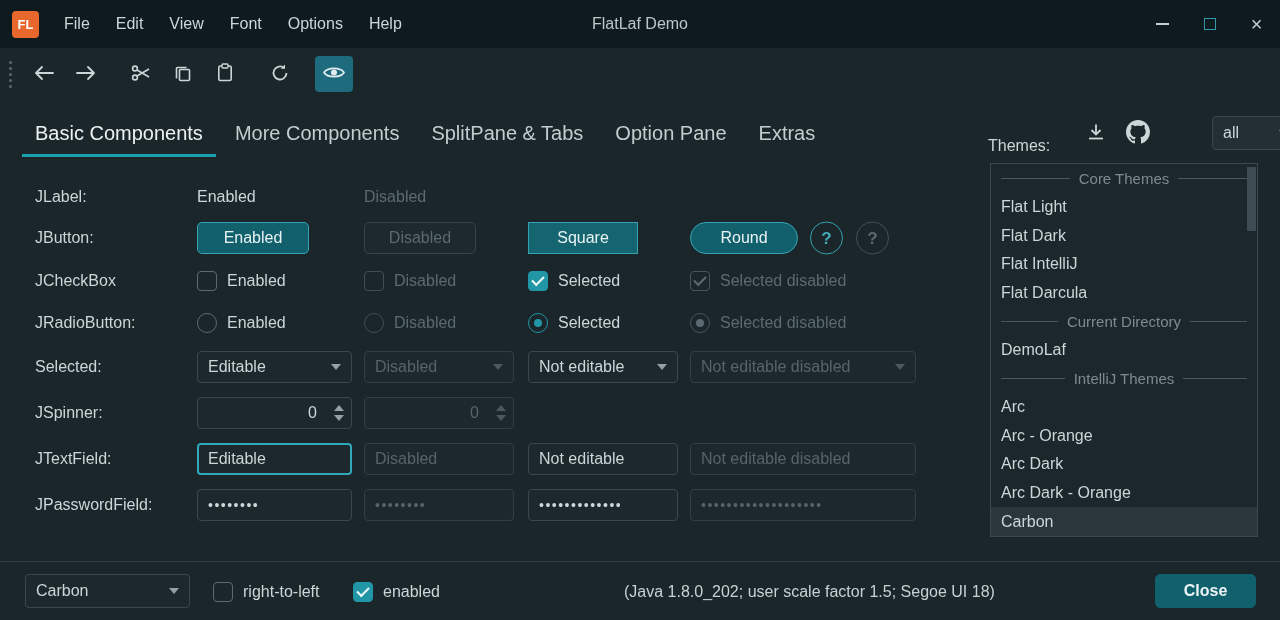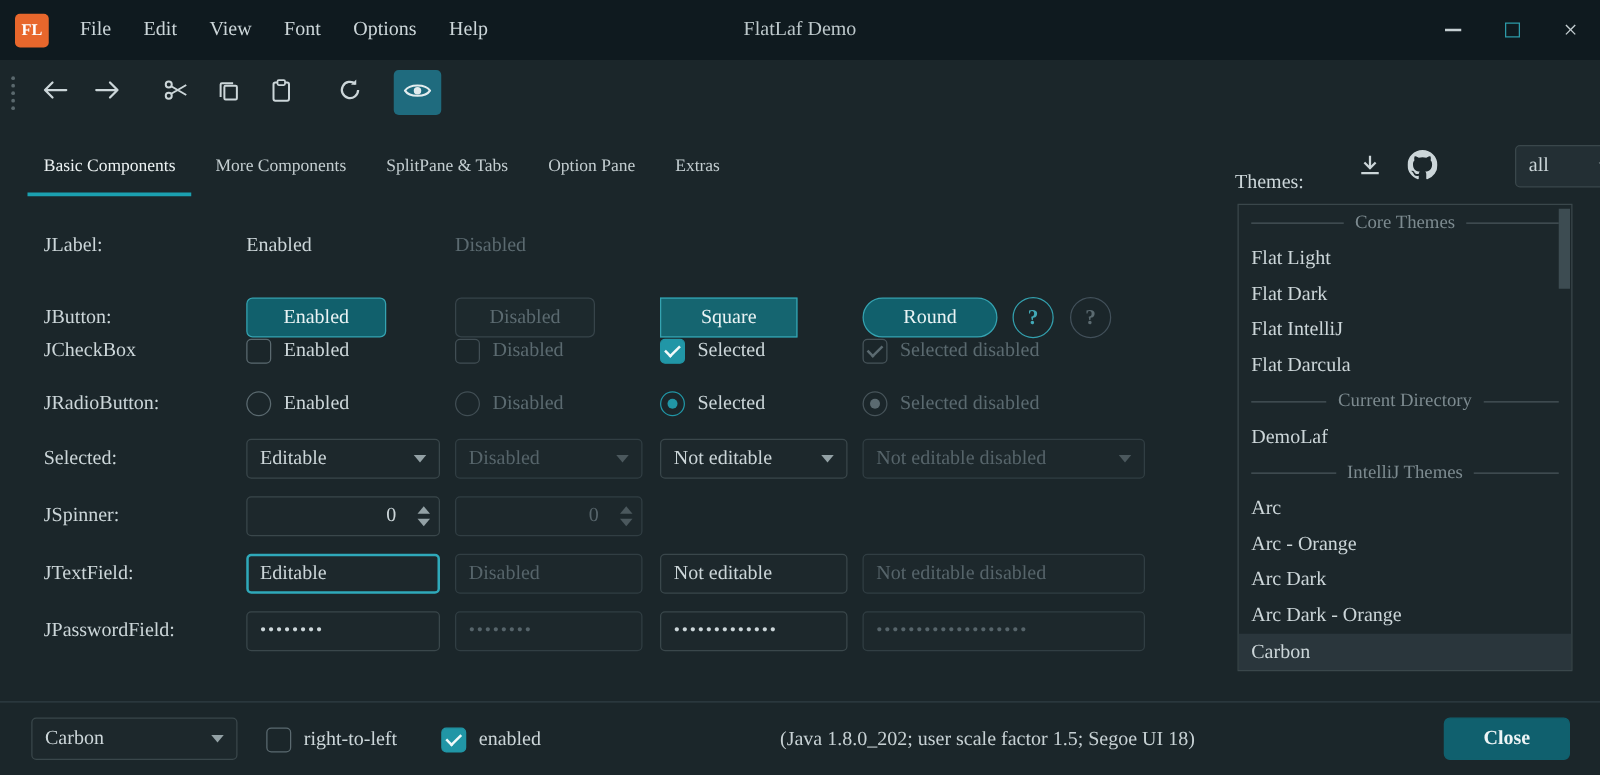--- a/index.html
+++ b/index.html
@@ -1,20 +1,20 @@
 <!DOCTYPE html>
 <html><head>
 <meta charset="utf-8">
 <style>
   * { margin:0; padding:0; box-sizing:border-box; }
   html,body { background:#0b1317; }
   #app {
     position:relative; width:1280px; height:620px; overflow:hidden;
     background:#1b262a; color:#ccd6d9;
-    font-family:Liberation Serif, serif; font-size:16px;
+    font-family:Liberation Sans, sans-serif; font-size:16px;
   }
 
   
   .titlebar { position:absolute; top:0; left:0; width:100%; height:48px; background:#0f1a1f; display:flex; align-items:center; }
   .app-icon { width:27px; height:27px; margin:0 12px; background:#e8672c; border-radius:4px; color:#fff; font-weight:bold; font-size:13px; display:flex; align-items:center; justify-content:center; }
   .menubar { display:flex; height:100%; }
   .menu-item { padding:0 13px; display:flex; align-items:center; color:#ccd6d9; cursor:default; }
   .window-title { position:absolute; left:50%; top:0; height:48px; transform:translateX(-50%); display:flex; align-items:center; color:#bcc7ca; }
   .win-controls { position:absolute; right:0; top:0; height:48px; display:flex; }
   .win-btn { width:47px; height:48px; display:flex; align-items:center; justify-content:center; color:#c6d0d3; font-size:20px; background:none; border:none; font-family:inherit; }
@@ -25,21 +25,21 @@
   .toolbar { position:absolute; top:48px; left:0; width:100%; height:52px; display:flex; align-items:center; }
   .grip { display:flex; flex-direction:column; gap:3px; margin:0 11px 0 9px; }
   .grip i { width:3px; height:3px; border-radius:50%; background:#5a686d; }
   .tbtn { background:none; border:none; width:38px; height:36px; display:flex; align-items:center; justify-content:center; color:#ccd6d9; border-radius:4px; margin:0 2px; font-family:inherit; }
   .tbtn.selected { background:#1f6b7e; margin-left:14px; }
   .tgap { width:13px; }
 
   
   .tabband { position:absolute; top:110px; left:0; width:100%; height:47px; }
   .tabs { position:absolute; left:19px; top:0; height:47px; display:flex; }
-  .tab { padding:0 16px; display:flex; align-items:center; color:#c3cdd0; font-size:14px; position:relative; cursor:default; }
+  .tab { padding:0 16px; display:flex; align-items:center; color:#c3cdd0; font-size:20px; position:relative; cursor:default; }
   .tab.selected { color:#ecf2f3; }
   .tab.selected::after { content:""; position:absolute; left:3px; right:3px; bottom:0; height:3px; background:#1ba0b0; }
   .themes-label { position:absolute; left:988px; top:12px; height:47px; display:flex; align-items:center; color:#ccd6d9; }
   .icon-btn { position:absolute; top:5px; width:36px; height:36px; display:flex; align-items:center; justify-content:center; border-radius:4px; background:none; border:none; }
   .dl-btn { left:1078px; }
   .gh-btn { left:1120px; }
 
   
   .combo { border:1px solid #3a474b; background:#1d282c; border-radius:4px; display:flex; align-items:center; padding:0 10px; color:#ccd6d9; height:32px; font-size:16px; }
   .combo .arrow { margin-left:auto; width:0; height:0; border-left:5px solid transparent; border-right:5px solid transparent; border-top:6px solid #93a1a5; }
@@ -88,21 +88,21 @@
 
   
   .crow { position:absolute; left:0; width:965px; }
   .rlabel { position:absolute; left:35px; top:50%; transform:translateY(-50%); color:#ccd6d9; }
   .pos1 { position:absolute; left:197px; top:50%; transform:translateY(-50%); }
   .pos2 { position:absolute; left:364px; top:50%; transform:translateY(-50%); }
   .pos3 { position:absolute; left:528px; top:50%; transform:translateY(-50%); }
   .pos4 { position:absolute; left:690px; top:50%; transform:translateY(-50%); }
   .pos5 { position:absolute; left:810px; top:50%; transform:translateY(-50%); }
   .pos6 { position:absolute; left:856px; top:50%; transform:translateY(-50%); }
-  #row-jlabel{top:178px;height:38px;} #row-jbutton{top:236px;height:36px;}
+  #row-jlabel{top:178px;height:38px;} #row-jbutton{top:220px;height:36px;}
   #row-jcheckbox{top:263px;height:36px;} #row-jradiobutton{top:305px;height:36px;}
   #row-jcombobox{top:349px;height:36px;} #row-jspinner{top:395px;height:36px;}
   #row-jtextfield{top:441px;height:36px;padding-left:28px;} #row-jpasswordfield{top:487px;height:36px;}
   .disabled-text { color:#5b6a70; }
 
   
   .themelist { position:absolute; left:990px; top:163px; width:268px; height:374px; border:1px solid #3a474b; background:#1c272b; display:flex; flex-direction:column; overflow:hidden; }
   .tl-item { flex:1; display:flex; align-items:center; padding:0 10px; color:#ccd6d9; cursor:default; }
   .tl-item.selected { background:#2a363c; }
   .tl-sep { flex:1; display:flex; align-items:center; color:#7d8b90; font-size:15px; padding:0 10px; gap:9px; }

